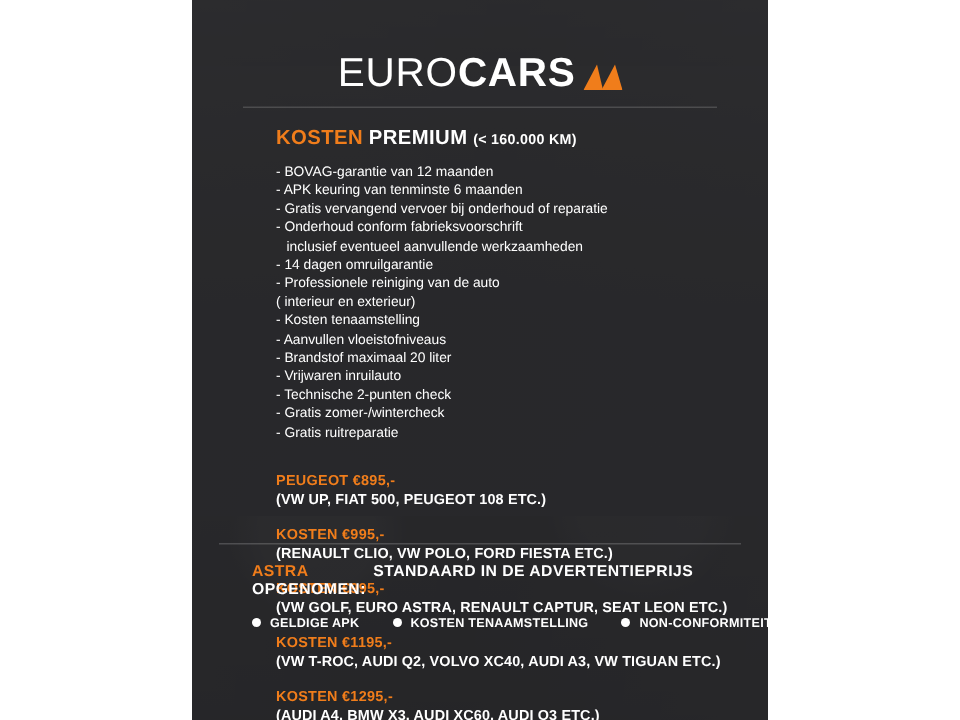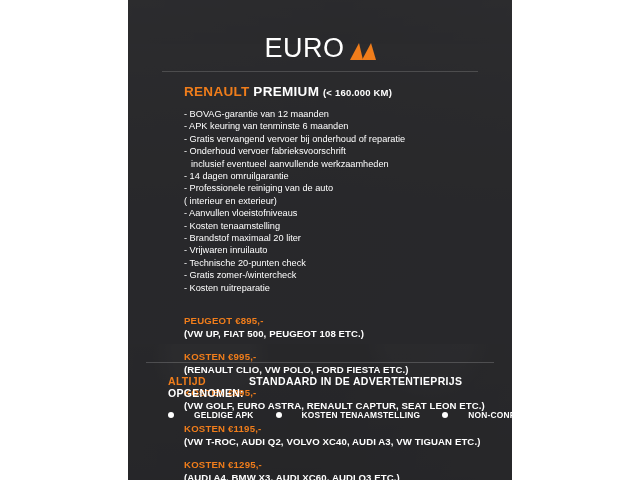--- a/index.html
+++ b/index.html
@@ -198,21 +198,21 @@
     margin-left: 40px;
   }
   .footer-items {
     display: flex;
     margin-left: 22px;
     gap: 22px;
   }
   .footer-item {
     display: flex;
     align-items: center;
-    gap: 20px;
+    gap: 6px;
   }
   .bullet {
     width: 6px;
     height: 6px;
     border-radius: 50%;
     background: #ffffff;
     flex: 0 0 auto;
   }
   .footer-item span.label {
     font-size: 8.4px;
@@ -229,54 +229,55 @@
   <div class="card">
 
     <div class="bg-photo"></div>
     <div class="scrim"></div>
 
     <div class="content">
 
       <div class="header">
         <div class="logo">
           <span class="logo-euro">EURO</span>
+            <span class="logo-cars">CARS</span>
           <span class="logo-mark">
             <svg width="26" height="20" viewBox="0 0 26 20">
               <polygon points="0,20 9,3 13,20" fill="#f07d1b"></polygon>
               <polygon points="12,20 21,3 26,20" fill="#f07d1b"></polygon>
             </svg>
           </span>
         </div>
         <div class="header-rule"></div>
       </div>
 
       <div class="body-area">
 
         <div class="pakket-line">
-          <span class="pakket-word">RENAULT</span>
+          <span class="pakket-word">KOSTEN</span>
           <span class="premium-word">PREMIUM</span>
           <span class="km-note">(&lt; 160.000 KM)</span>
         </div>
 
         <ul class="features">
           <li>- BOVAG-garantie van 12 maanden</li>
           <li>- APK keuring van tenminste 6 maanden</li>
           <li>- Gratis vervangend vervoer bij onderhoud of reparatie</li>
-          <li>- Onderhoud vervoer fabrieksvoorschrift</li>
+          <li>- Onderhoud conform fabrieksvoorschrift</li>
           <li class="indented">inclusief eventueel aanvullende werkzaamheden</li>
           <li>- 14 dagen omruilgarantie</li>
           <li>- Professionele reiniging van de auto</li>
           <li>( interieur en exterieur)</li>
+          <li>- Kosten tenaamstelling</li>
           <li>- Aanvullen vloeistofniveaus</li>
-          <li>- Kosten tenaamstelling</li>
           <li>- Brandstof maximaal 20 liter</li>
           <li>- Vrijwaren inruilauto</li>
-          <li>- Technische 20-punten check</li>
+          <li>- Technische 2-punten check</li>
           <li>- Gratis zomer-/wintercheck</li>
-          <li>- Kosten ruitreparatie</li>
+          <li>- Gratis ruitreparatie</li>
         </ul>
 
         <div class="prices">
           <div class="price-block">
             <div class="price-amount">PEUGEOT €895,-</div>
             <div class="price-models">(VW UP, FIAT 500, PEUGEOT 108 ETC.)</div>
           </div>
           <div class="price-block">
             <div class="price-amount">KOSTEN €995,-</div>
             <div class="price-models">(RENAULT CLIO, VW POLO, FORD FIESTA ETC.)</div>
@@ -294,21 +295,21 @@
             <div class="price-models">(AUDI A4, BMW X3, AUDI XC60, AUDI Q3 ETC.)</div>
           </div>
         </div>
 
       </div>
     </div>
 
     <div class="footer">
       <div class="footer-rule-top"></div>
       <div class="footer-title">
-        <span class="accent">ALTIJD</span>
+        <span class="accent">ASTRA</span>
         <span class="plain">STANDAARD IN DE ADVERTENTIEPRIJS OPGENOMEN:</span>
       </div>
       <div class="footer-items">
         <div class="footer-item">
           <span class="bullet"></span>
           <span class="label">GELDIGE APK</span>
         </div>
         <div class="footer-item">
           <span class="bullet"></span>
           <span class="label">KOSTEN TENAAMSTELLING</span>

